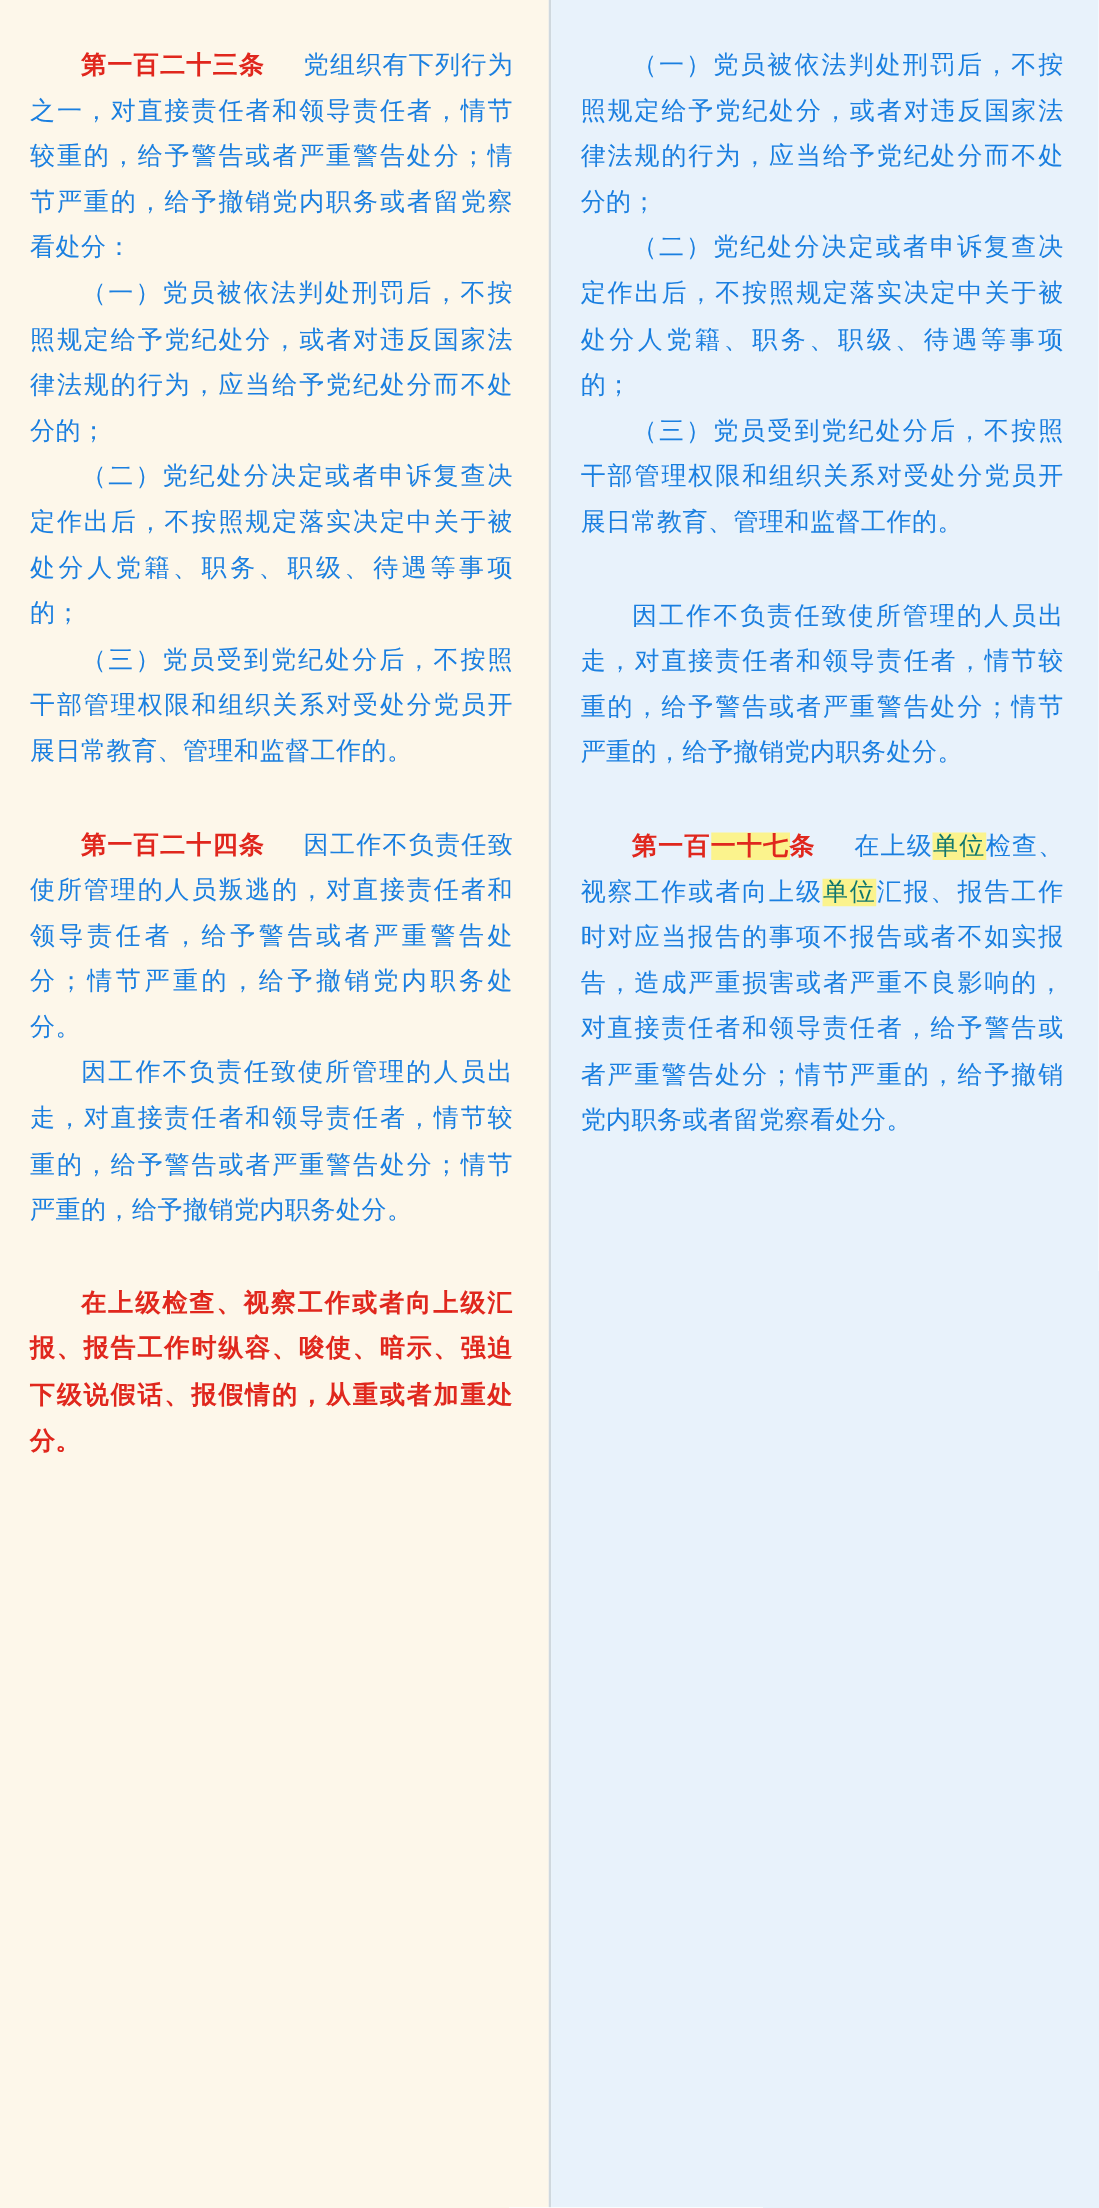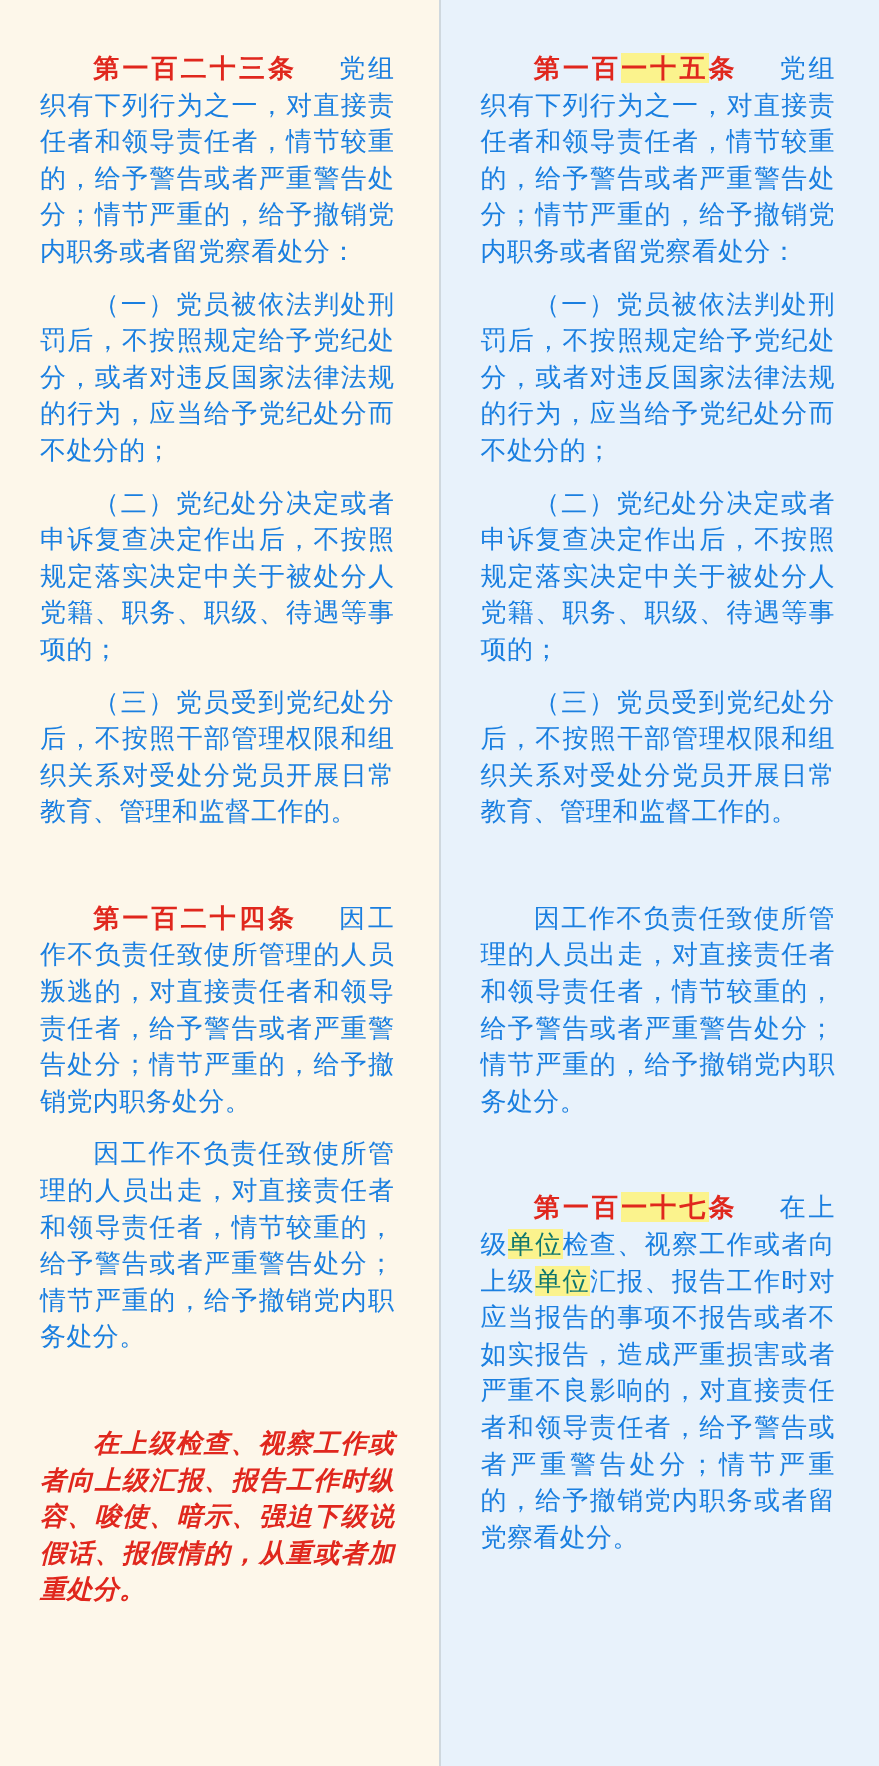--- a/index.html
+++ b/index.html
@@ -32,26 +32,26 @@
   .col-right {
     background: #e8f2fb;
   }
   .divider {
     width: 2px;
     background: #cfd8de;
     flex: 0 0 2px;
   }
   .para {
     color: #1a7fe0;
-    font-size: 26px;
+    font-size: 20px;
     line-height: 36.6px;
     letter-spacing: 0.4px;
     text-align: justify;
     text-justify: inter-ideograph;
-    margin: 16px;
+    margin: 0;
   }
   .indent {
     text-indent: 2.05em;
   }
   .gap-lg {
     height: 38px;
   }
   b.art {
     font-weight: bold;
     color: #e0271d;
@@ -62,21 +62,20 @@
     font-weight: bold;
   }
   .hl-plain {
     background: #fbf38d;
     color: #0f766e;
     font-weight: normal;
   }
   .redbold {
     color: #e0271d;
     font-weight: bold;
-    font-style: italic;
   }
   .sp {
     display: inline-block;
     width: 1.5em;
   }
 </style>
 </head>
 <body>
 
 <div class="page">
@@ -103,21 +102,20 @@
       <p class="para indent redbold">在上级检查、视察工作或者向上级汇报、报告工作时纵容、唆使、暗示、强迫下级说假话、报假情的，从重或者加重处分。</p>
     </div>
 
   </div>
 
   <div class="divider"></div>
 
   <div class="col col-right">
 
     <div>
-      <p class="para indent"><b class="art"><span>第一百</span><span class="hl">一十五</span><span>条</span></b><span class="sp"></span><span>党组织有下列行为之一，对直接责任者和领导责任者，情节较重的，给予警告或者严重警告处分；情节严重的，给予撤销党内职务或者留党察看处分：</span></p>
       <p class="para indent">（一）党员被依法判处刑罚后，不按照规定给予党纪处分，或者对违反国家法律法规的行为，应当给予党纪处分而不处分的；</p>
       <p class="para indent">（二）党纪处分决定或者申诉复查决定作出后，不按照规定落实决定中关于被处分人党籍、职务、职级、待遇等事项的；</p>
       <p class="para indent">（三）党员受到党纪处分后，不按照干部管理权限和组织关系对受处分党员开展日常教育、管理和监督工作的。</p>
     </div>
 
     <div class="gap-lg"></div>
 
     <div>
       <p class="para indent">因工作不负责任致使所管理的人员出走，对直接责任者和领导责任者，情节较重的，给予警告或者严重警告处分；情节严重的，给予撤销党内职务处分。</p>
     </div>

